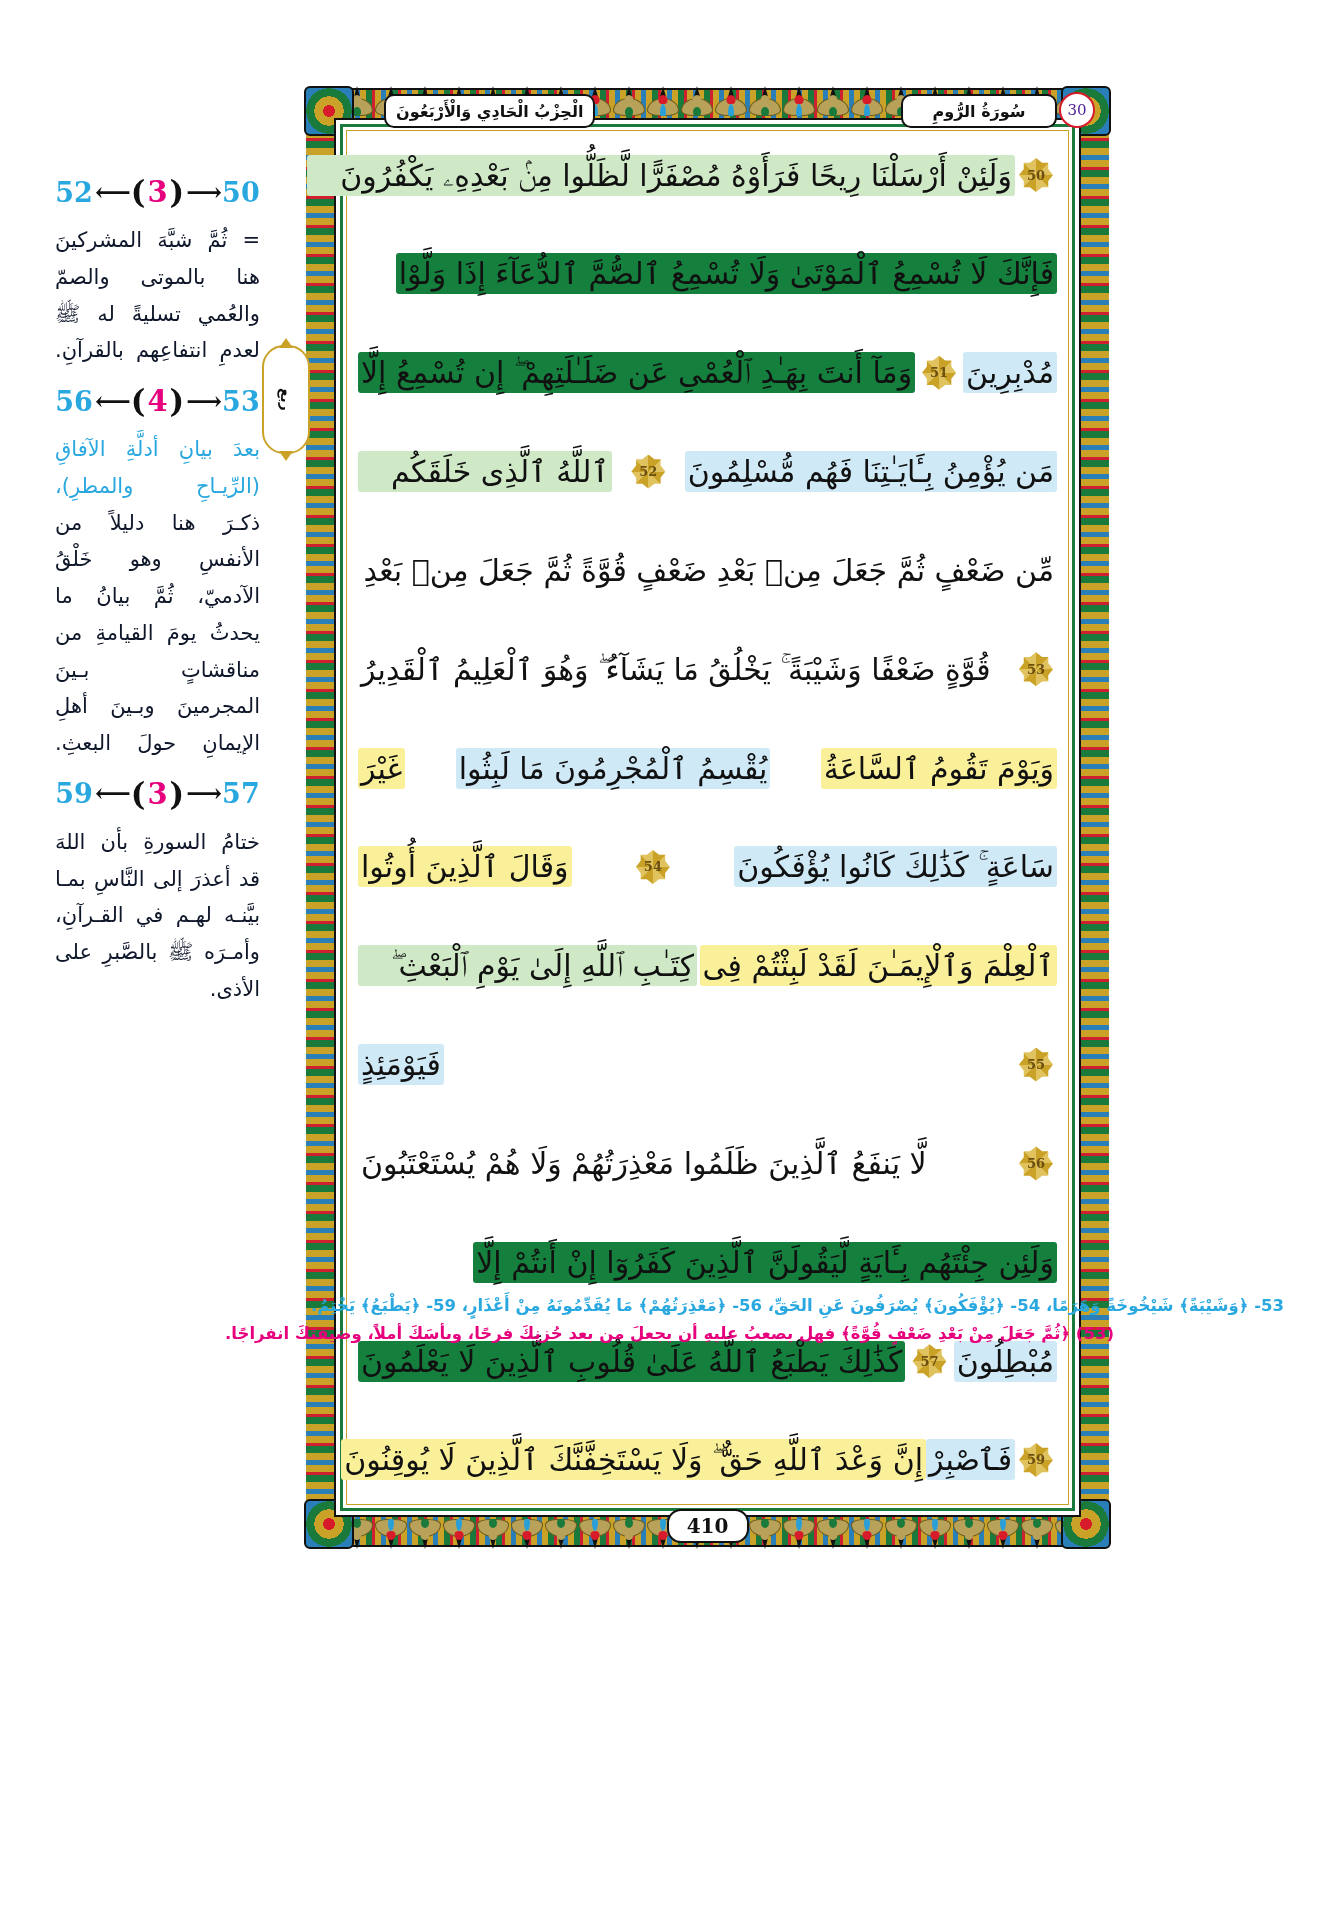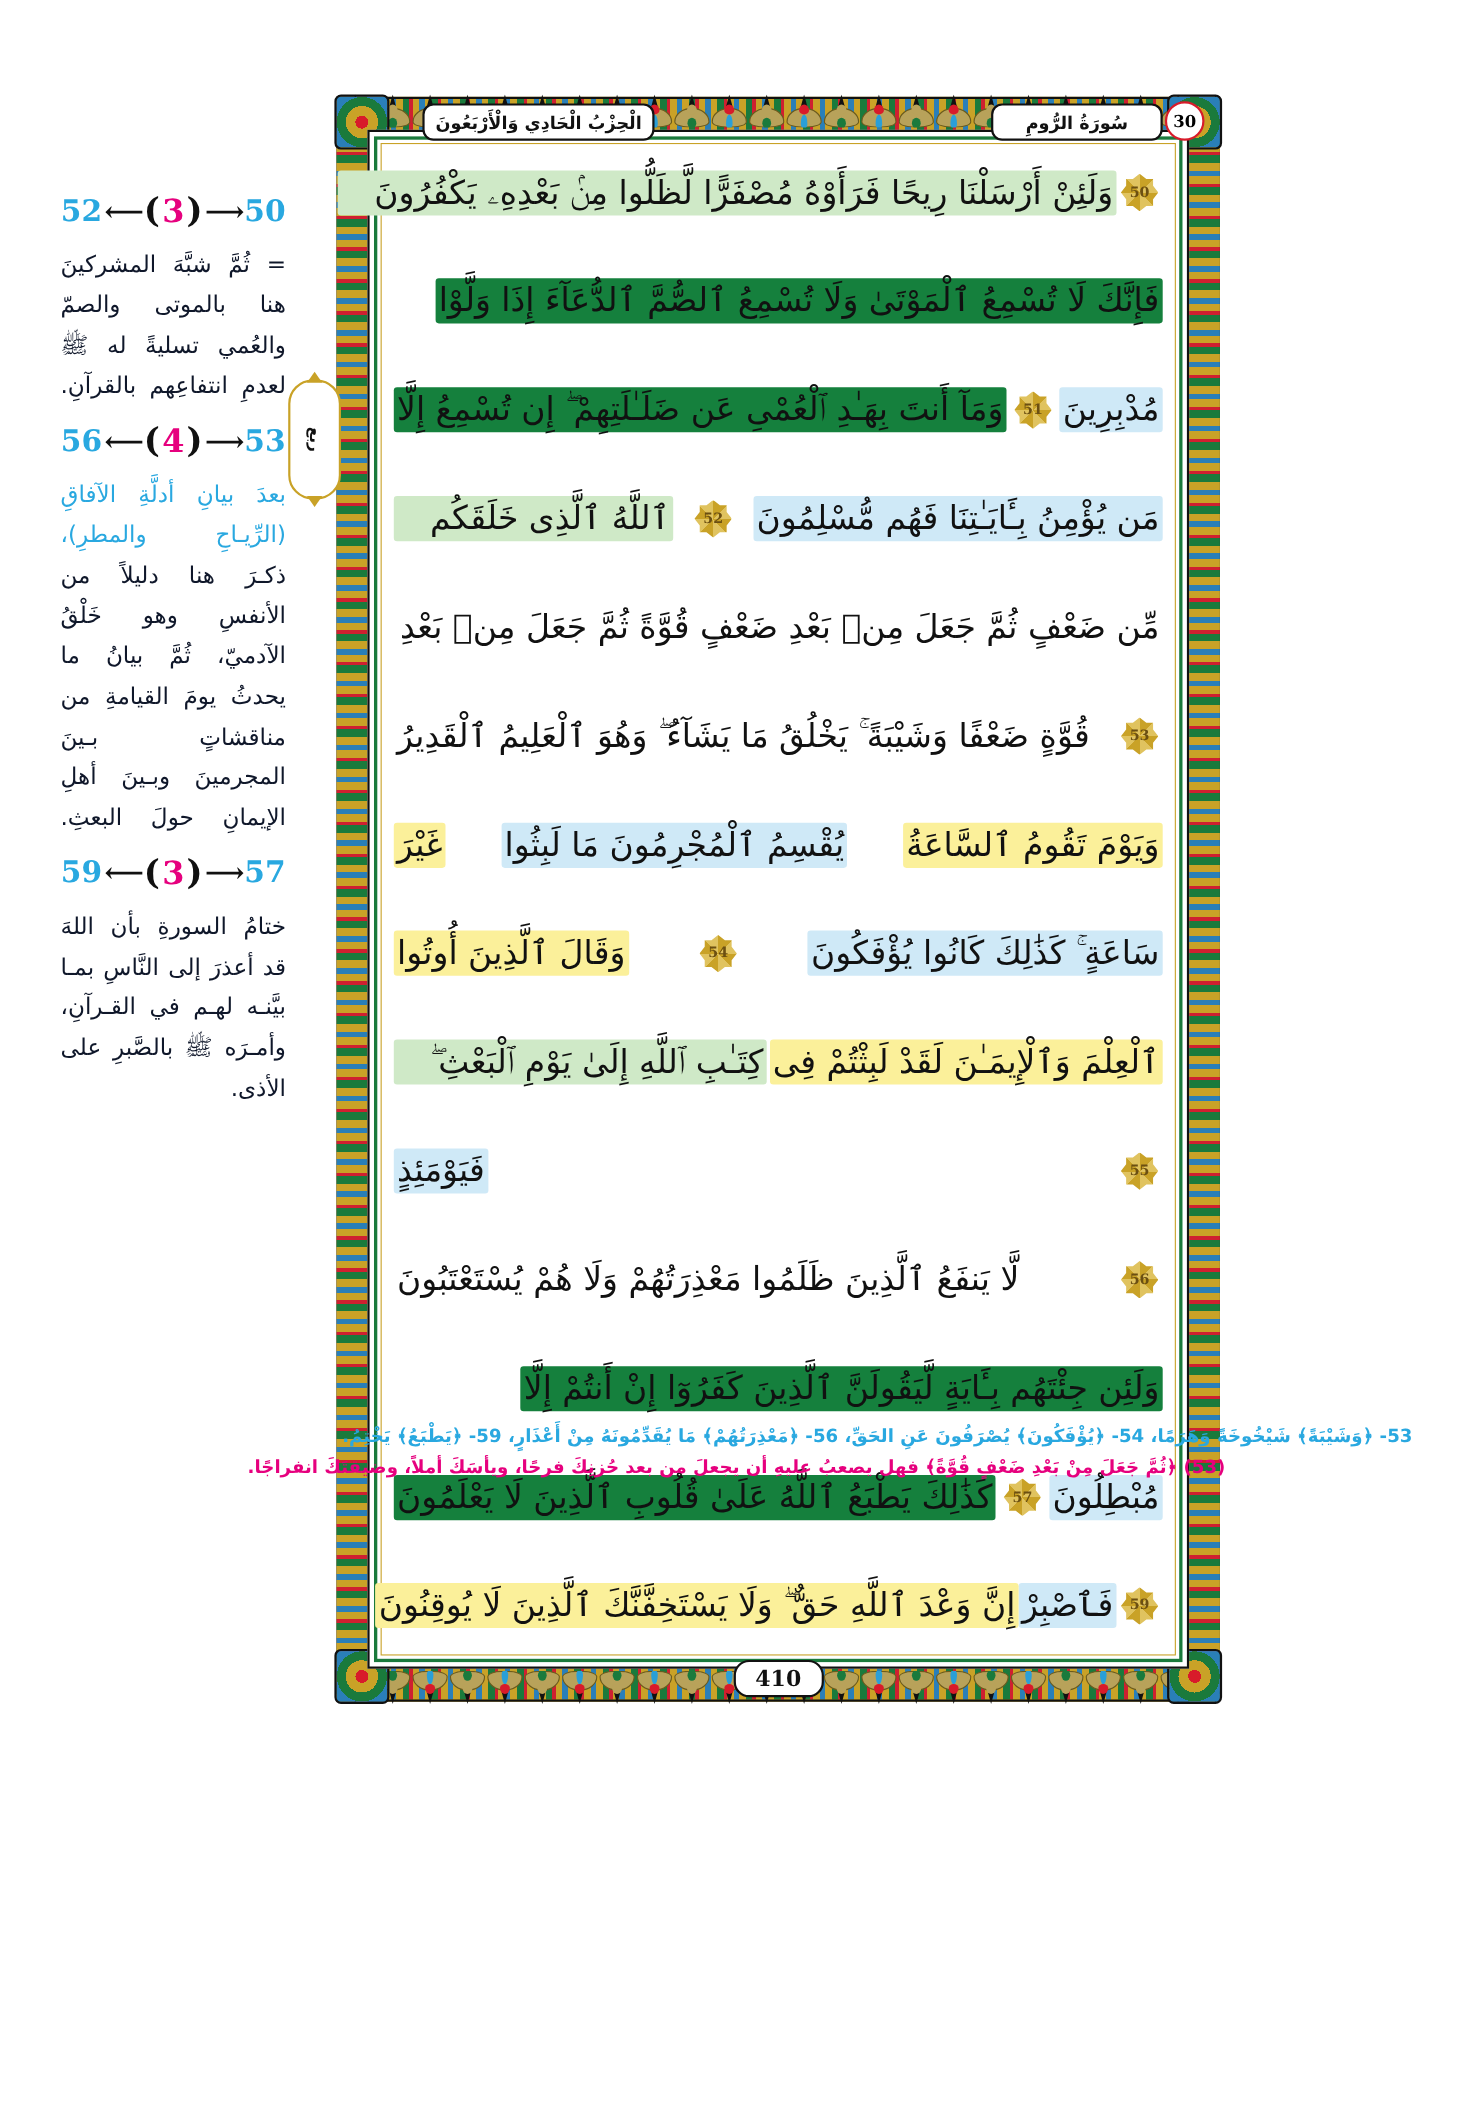--- a/index.html
+++ b/index.html
@@ -143,21 +143,21 @@
   .cartouche span{
     font-size:16px;font-weight:bold;color:#111;white-space:nowrap;
     font-family:"DejaVu Sans","Liberation Sans",sans-serif;
   }
   .cartouche.hizb{left:78px;min-width:130px;}
   .cartouche.surah{right:52px;min-width:132px;}
   .surah-num{
     position:absolute;top:4px;right:14px;z-index:7;
     width:32px;height:32px;border:2px solid #d81b2a;border-radius:50%;
     background:#fff;display:flex;align-items:center;justify-content:center;
-    color:#000000;font-weight:bold;font-size:15px;
+    color:#4c1d95;font-weight:normal;font-size:15px;
     font-family:"DejaVu Serif","Liberation Serif",serif;
   }
 
   
   .page-num{
     position:absolute;bottom:4px;left:50%;transform:translateX(-50%);
     z-index:7;width:78px;height:30px;border:2px solid #111;border-radius:14px;
     background:#fff;display:flex;align-items:center;justify-content:center;
     font-weight:bold;font-size:20px;color:#111;
     font-family:"DejaVu Serif","Liberation Serif",serif;

